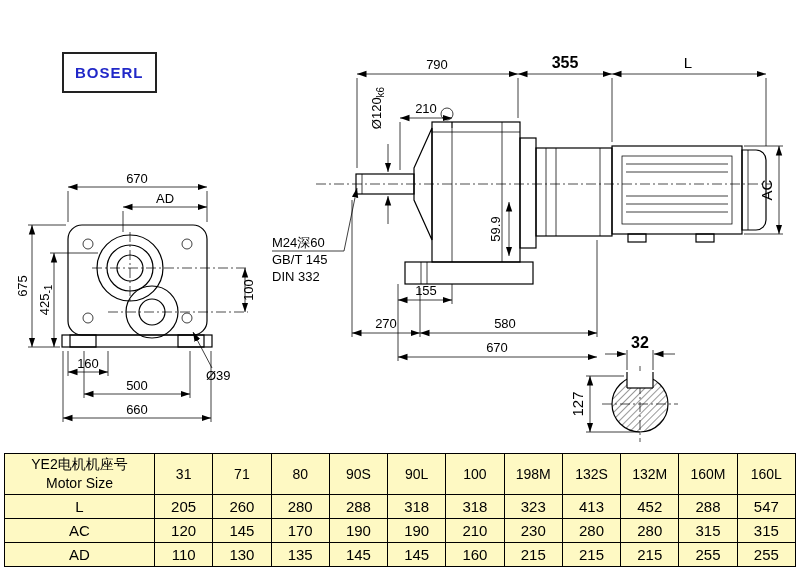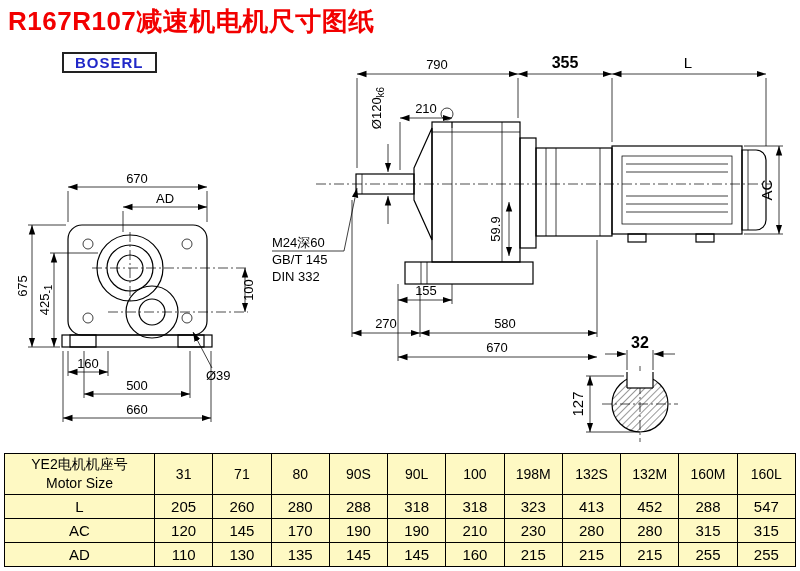--- a/index.html
+++ b/index.html
@@ -1,21 +1,21 @@
 <!DOCTYPE html>
 <html><head>
 <meta charset="utf-8">
 <style>
   html,body{margin:0;padding:0;background:#fff;}
   .page{position:relative;width:800px;height:571px;background:#fff;overflow:hidden;
         font-family:"Liberation Sans",sans-serif;}
   .title{position:absolute;top:4px;left:8px;margin:0;font-size:26px;font-weight:bold;
          color:#f20000;letter-spacing:0.5px;}
   .logo{position:absolute;top:52px;left:62px;border:2px solid #222;color:#2128c8;
-        font-weight:bold;font-size:15px;padding:0 11px;letter-spacing:1px;background:#fff;}
+        font-weight:bold;font-size:15px;padding:10px 11px;letter-spacing:1px;background:#fff;}
   svg.drawing{position:absolute;top:0;left:0;}
   
   .outl{stroke:#000;fill:none;stroke-width:1.2;}
   .thin{stroke:#000;fill:none;stroke-width:0.75;}
   .cl{stroke:#000;fill:none;stroke-width:0.7;stroke-dasharray:10 3 2 3;}
   text{font-family:"Liberation Sans",sans-serif;font-size:13px;fill:#000;}
   .dt{text-anchor:middle;}
   .dts{text-anchor:start;}
   .big{font-size:16px;font-weight:bold;}
   .med{font-size:15px;}
@@ -27,21 +27,20 @@
                 font-size:15px;color:#000;padding:0;}
   table.dims tr.hdr td{height:40px;font-size:14px;}
   table.dims tr.row td{height:23px;}
   .hc div{line-height:19px;}
 </style>
 </head>
 <body>
 
 <div class="page">
 
-  <h1 class="title">R167R107减速机电机尺寸图纸</h1>
   <div class="logo">BOSERL</div>
 
   <svg class="drawing" width="800" height="452" viewBox="0 0 800 452">
     <defs>
       <marker id="arr" markerWidth="11" markerHeight="9" refX="9.5" refY="4" orient="auto-start-reverse" markerUnits="userSpaceOnUse">
         <path d="M0,0.8 L9.5,4 L0,7.2 Z" style="fill:#000"></path>
       </marker>
       <pattern id="hatch" patternUnits="userSpaceOnUse" width="5" height="5" patternTransform="rotate(45)">
         <line x1="0" y1="0" x2="0" y2="5" stroke="#000" stroke-width="0.8"></line>
       </pattern>

